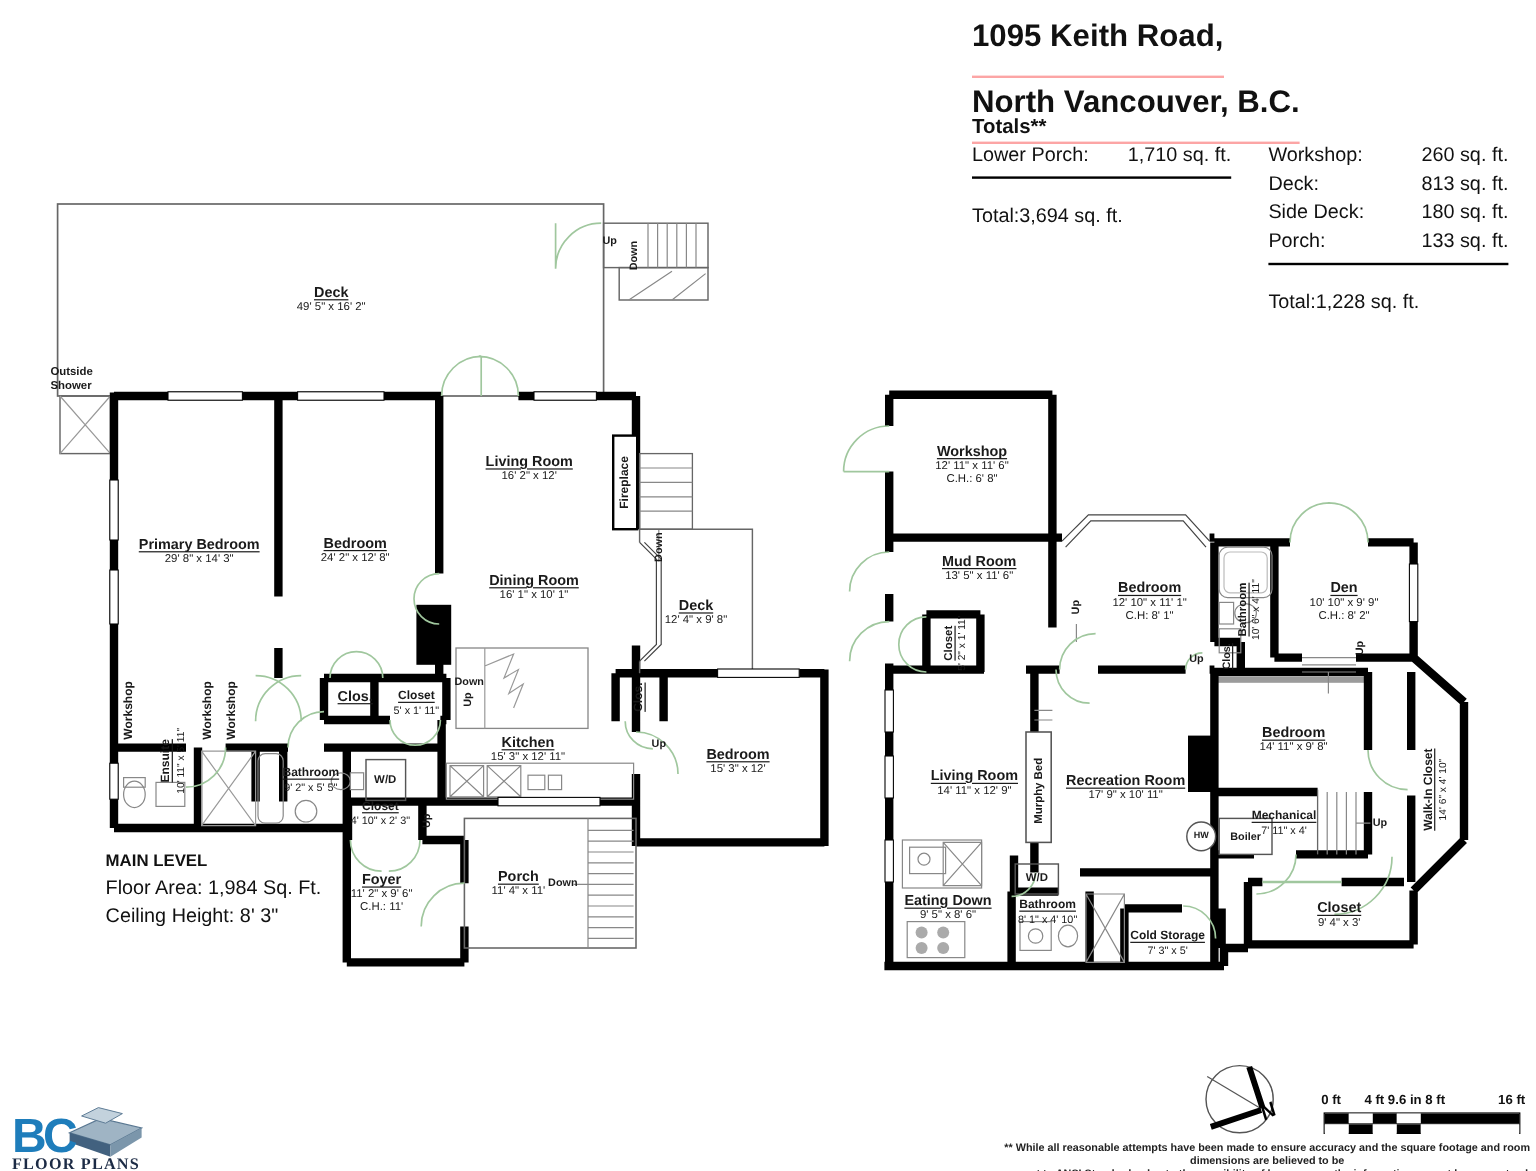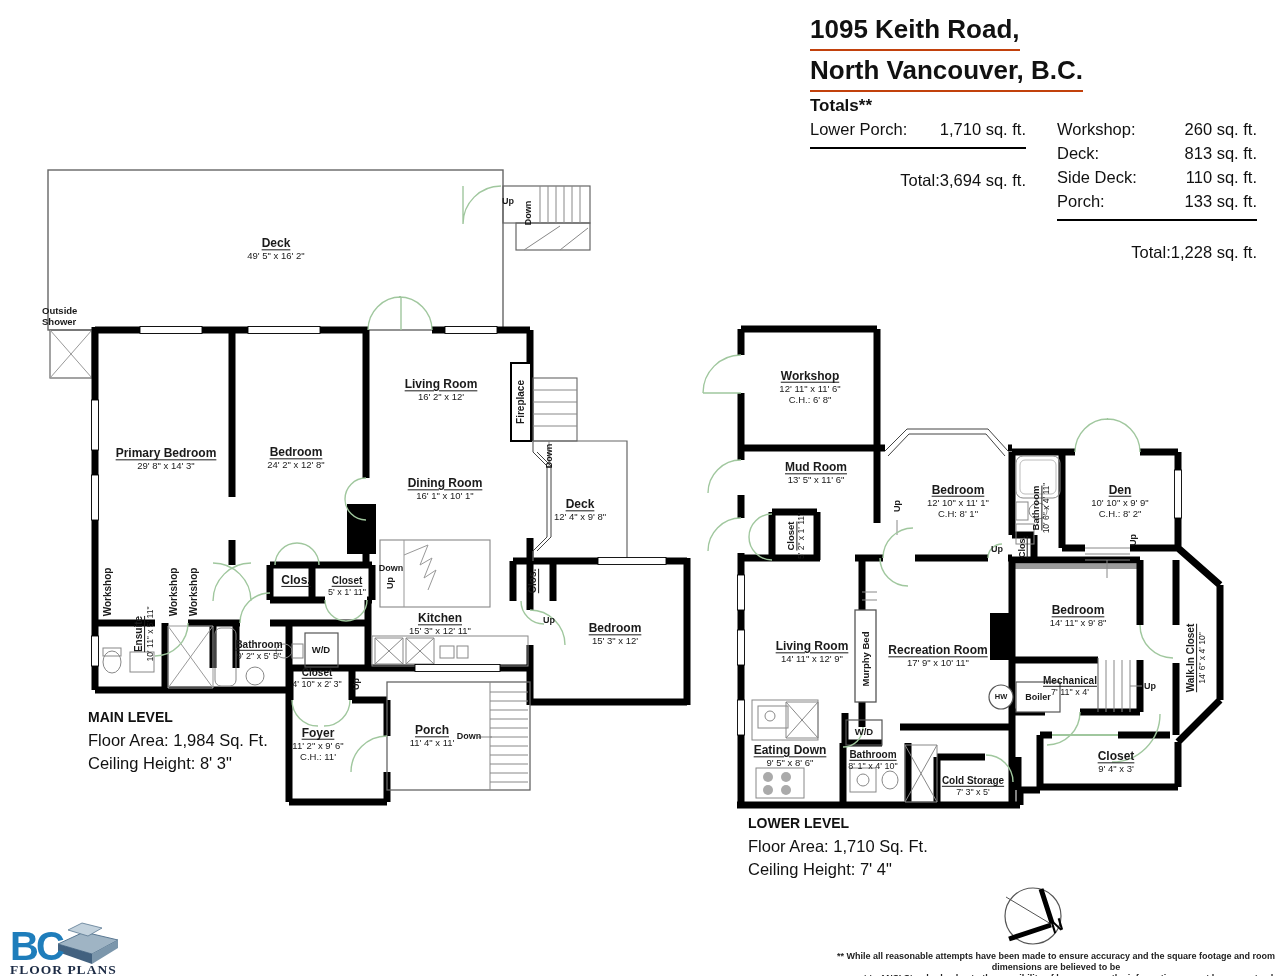--- a/index.html
+++ b/index.html
@@ -10,26 +10,26 @@
   .lbl{position:absolute;transform:translate(-50%,-50%);text-align:center;line-height:1.18;
        white-space:nowrap;color:#1a1a1a;}
   .lbl.v{transform:translate(-50%,-50%) rotate(-90deg);}
   .nm{font-weight:bold;font-size:12px;text-decoration:underline;text-underline-offset:2px;}
   .nu .nm{text-decoration:none;}
   .dm{font-size:9.5px;}
   .sm{font-size:9px;font-weight:bold;}
   .lbl.sm{line-height:1;}
   
   .addr{position:absolute;left:810px;top:10px;font-size:26px;font-weight:bold;line-height:38px;}
-  .addr span{display:inline-block;border-bottom:2px solid #c2410c;padding-bottom:1px;}
+  .addr span{display:inline-block;border-bottom:2px solid #fca5a5;padding-bottom:15px;}
   .totals-title{position:absolute;left:810px;top:96px;font-size:17px;font-weight:bold;}
   .tcol{position:absolute;font-size:16.5px;}
   .trow{display:flex;justify-content:space-between;height:24px;}
   .trule{border-top:2px solid #000;margin-top:3px;}
-  .ttotal{display:flex;justify-content:flex-end;margin-top:22px;}
+  .ttotal{display:flex;justify-content:flex-start;margin-top:22px;}
   
   .level-block{position:absolute;line-height:23px;font-size:16.5px;}
   .level-block .tt{font-size:14px;font-weight:bold;}
   
   .scale{position:absolute;left:1103px;top:911px;width:164px;font-size:11px;font-weight:bold;}
   .scale .labs{position:relative;height:14px;}
   .scale .labs span{position:absolute;top:0;}
   .bar{border:1px solid #000;height:16px;margin-top:2px;}
   .brow{display:flex;height:8px;}
   .brow div{height:8px;}
@@ -263,21 +263,21 @@
     <div class="trow">
       <span>Workshop:</span>
       <span>260 sq. ft.</span>
     </div>
     <div class="trow">
       <span>Deck:</span>
       <span>813 sq. ft.</span>
     </div>
     <div class="trow">
       <span>Side Deck:</span>
-      <span>110 sq. ft.</span>
+      <span>180 sq. ft.</span>
     </div>
     <div class="trow">
       <span>Porch:</span>
       <span>133 sq. ft.</span>
     </div>
     <div class="trule"></div>
     <div class="ttotal">
       <span>Total:</span>
       <span>1,228 sq. ft.</span>
     </div>
@@ -456,25 +456,43 @@
   <div class="lbl sm v" style="left:897px;top:506px">Up</div>
   <div class="lbl sm" style="left:997px;top:549px">Up</div>
   <div class="lbl sm v" style="left:1133px;top:540px">Up</div>
   <div class="lbl sm" style="left:1150px;top:686px">Up</div>
 
   <div class="level-block" style="left:88px;top:706px">
     <div class="tt">MAIN LEVEL</div>
     <div>Floor Area: 1,984 Sq. Ft.</div>
     <div>Ceiling Height: 8' 3"</div>
   </div>
-  <div class="level-block" style="left:748px;top:812px">
-    <div class="tt">LOWER LEVEL</div>
-    <div>Floor Area: 1,710 Sq. Ft.</div>
-    <div>Ceiling Height: 7' 4"</div>
-  </div>
-
+
+  <div class="scale">
+    <div class="labs">
+      <span style="left:-2px">0 ft</span>
+      <span style="left:34px">4 ft 9.6 in 8 ft</span>
+      <span style="right:-4px">16 ft</span>
+    </div>
+    <div class="bar">
+      <div class="brow">
+        <div class="bk" style="width:20px"></div>
+          <div class="wt" style="width:20px"></div>
+        <div class="bk" style="width:20px"></div>
+          <div class="wt" style="width:20px"></div>
+        <div class="bk" style="width:82px"></div>
+      </div>
+      <div class="brow" style="border-top:1px solid #000">
+        <div class="wt" style="width:20px"></div>
+          <div class="bk" style="width:20px"></div>
+        <div class="wt" style="width:20px"></div>
+          <div class="bk" style="width:20px"></div>
+        <div class="wt" style="width:82px"></div>
+      </div>
+    </div>
+  </div>
 
   <div class="disc">
     <div>** While all reasonable attempts have been made to ensure accuracy and the square footage and room dimensions are believed to be</div>
     <div>correct to ANSI Standards, due to the possibility of human error the information cannot be guaranteed. E&amp;O Insured for $1,000,000</div>
   </div>
 
 </div>
 
 </body></html>

